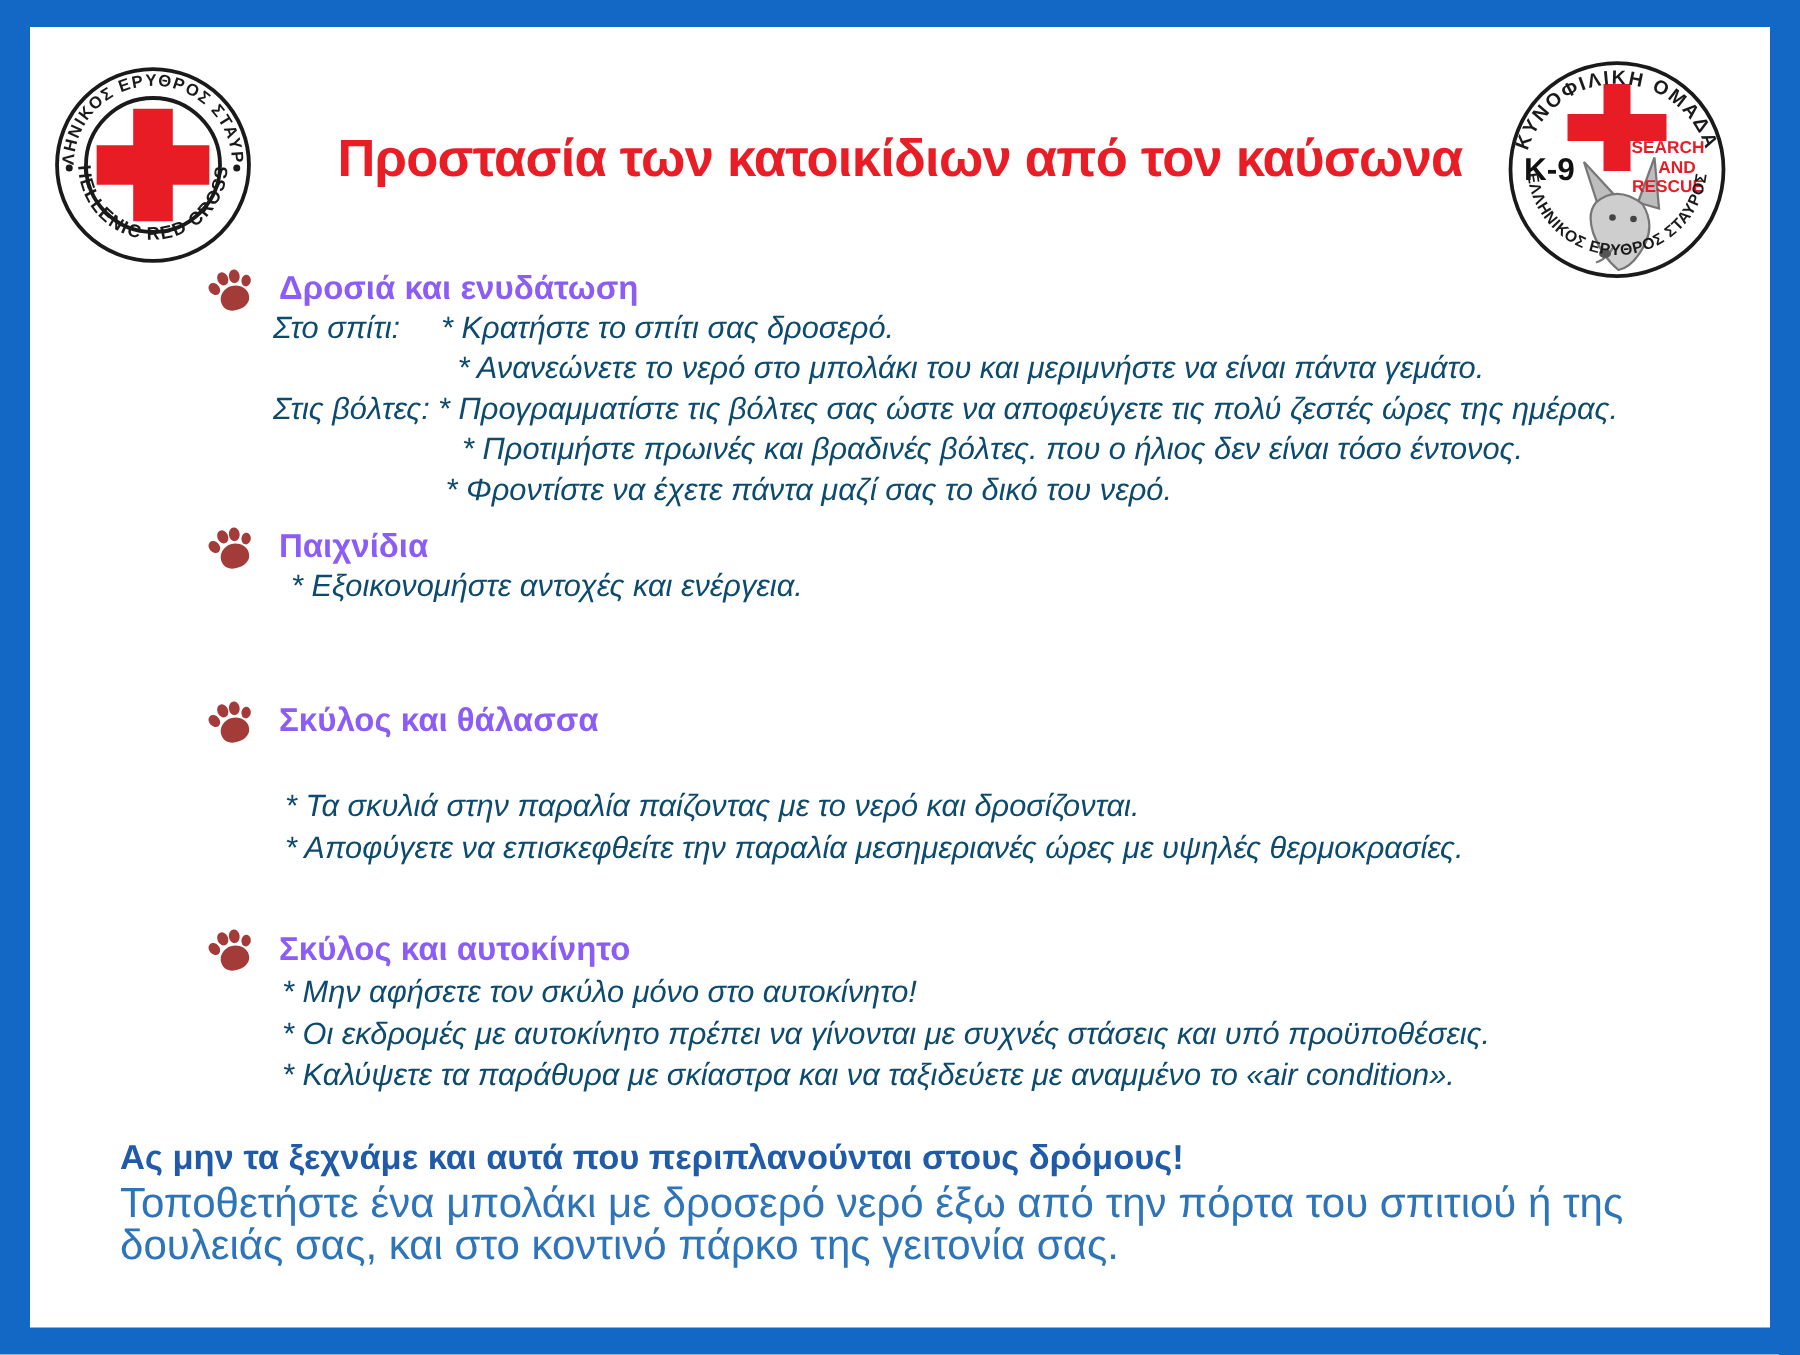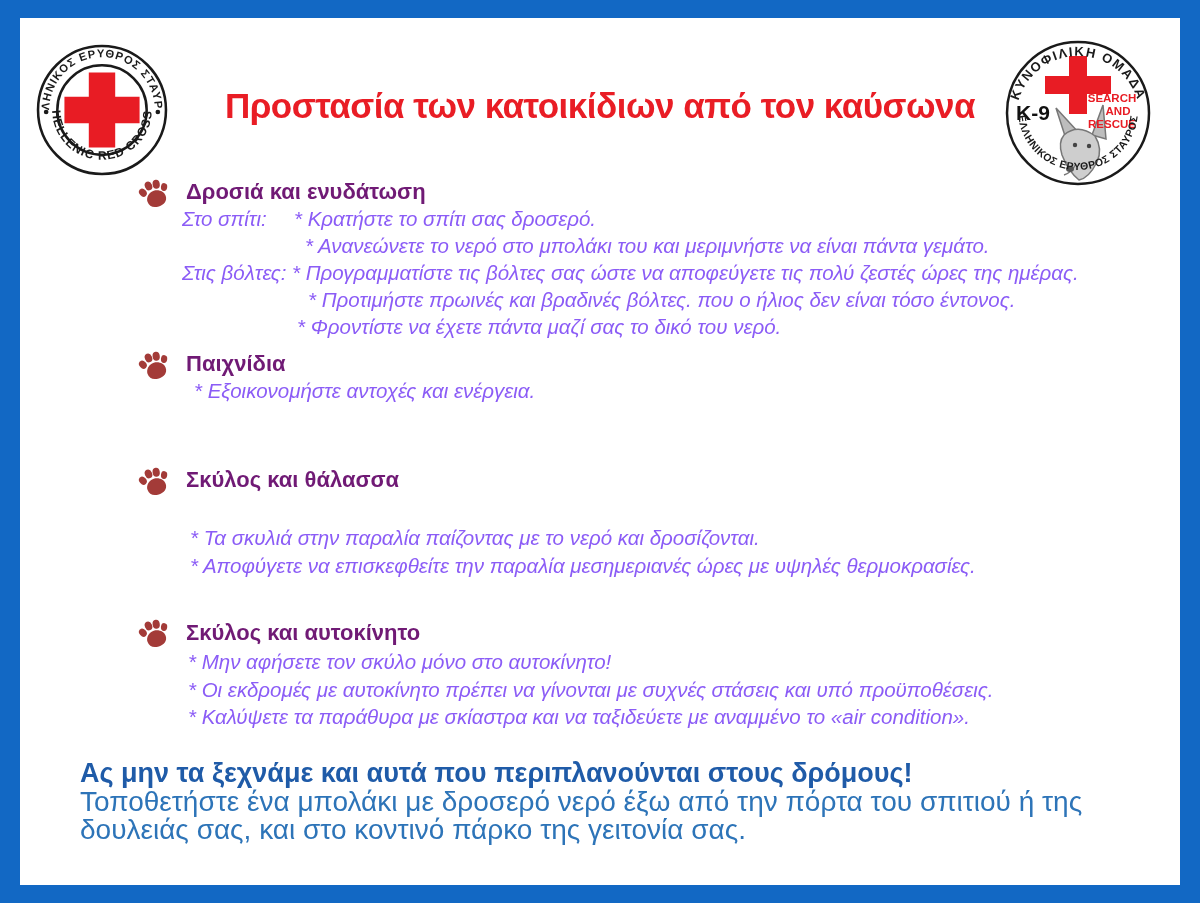--- a/index.html
+++ b/index.html
@@ -27,41 +27,41 @@
   }
   .logo{position:absolute;}
   .logo-left{left:16px;top:26px;width:132px;height:130px;}
   .logo-right{left:978px;top:20px;width:160px;height:150px;}
 
   .paw{position:absolute;width:36px;height:32px;color:#a33b38;}
   .paw svg{width:100%;height:100%;}
 
   .sec-head{
     position:absolute;
-    color:#701a75;
+    color:#8b5cf6;
     font-size:22px;
     font-weight:bold;
     white-space:nowrap;
   }
   .line{
     position:absolute;
-    color:#8b5cf6;
+    color:#0c4a6e;
     font-size:20.5px;
     font-style:italic;
     white-space:nowrap;
   }
   .line .lbl{display:inline-block;font-style:italic;}
   .lbl-w1{width:112px;}
   .lbl-w2{width:110px;}
 
   .foot-head{
     position:absolute;
     left:60px;top:740px;
     color:#1f5ba8;
-    font-size:27px;
+    font-size:23px;
     font-weight:bold;
     white-space:nowrap;
   }
   .foot-body{
     position:absolute;
     left:60px;top:770px;
     width:1040px;
     color:#2d74b8;
     font-size:28px;
     line-height:28px;

